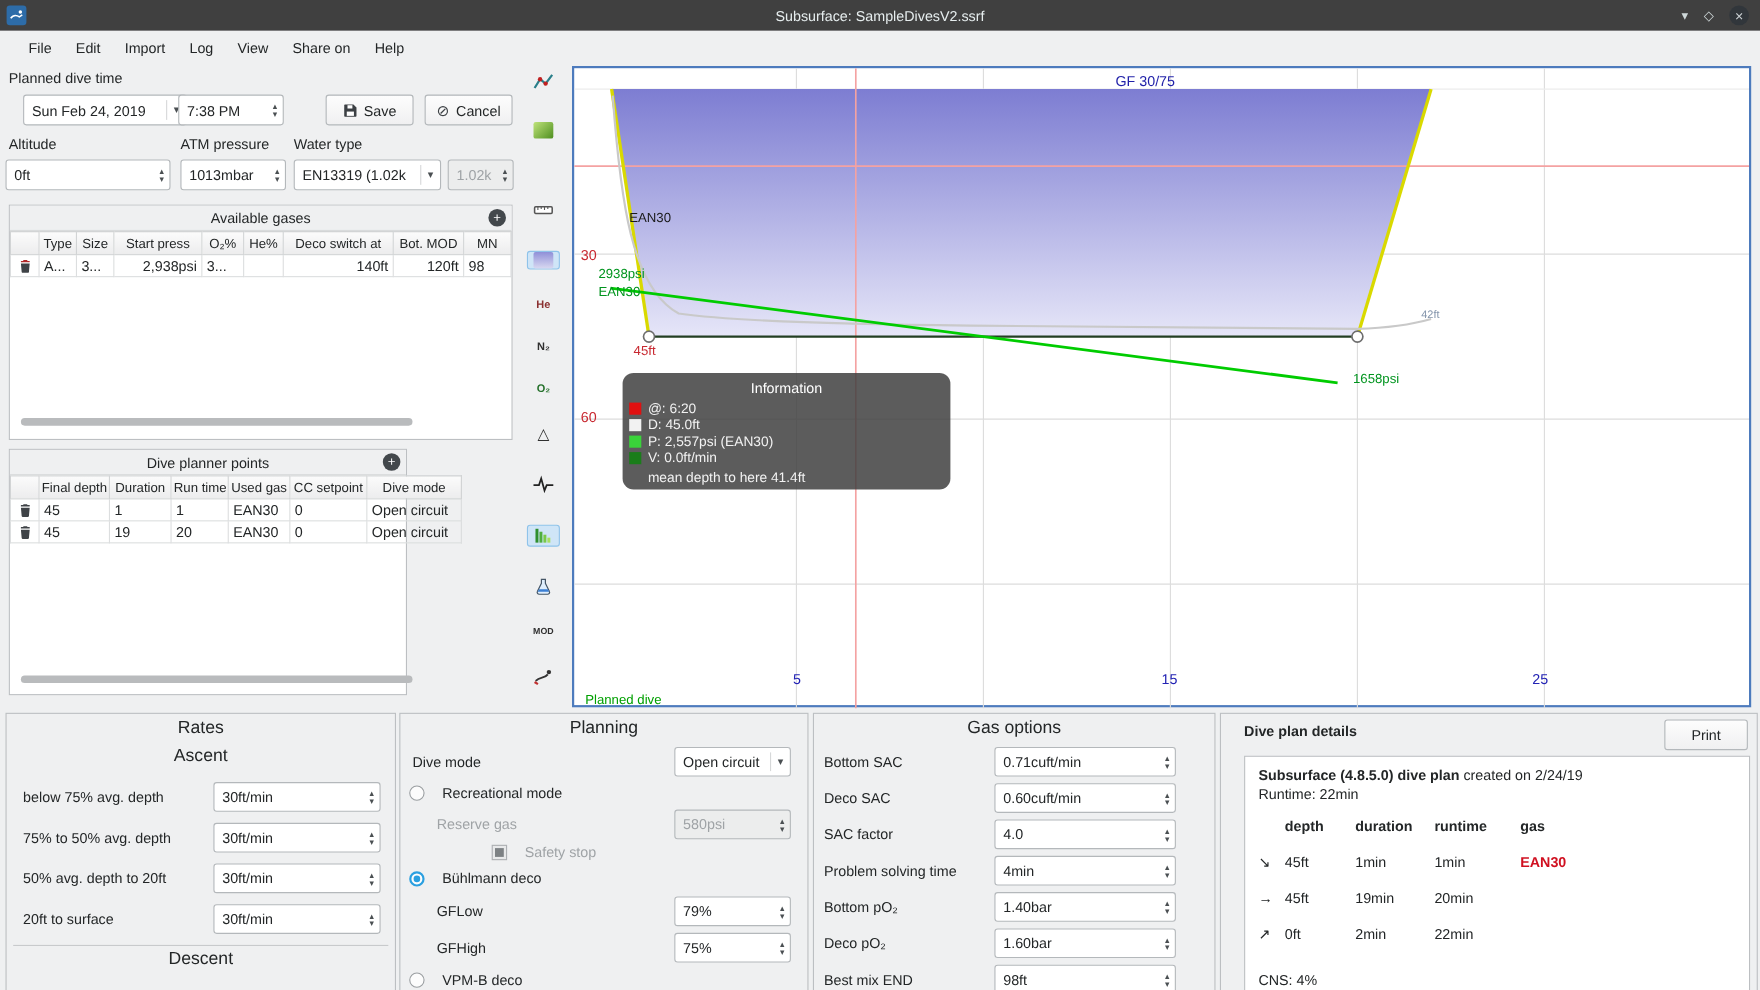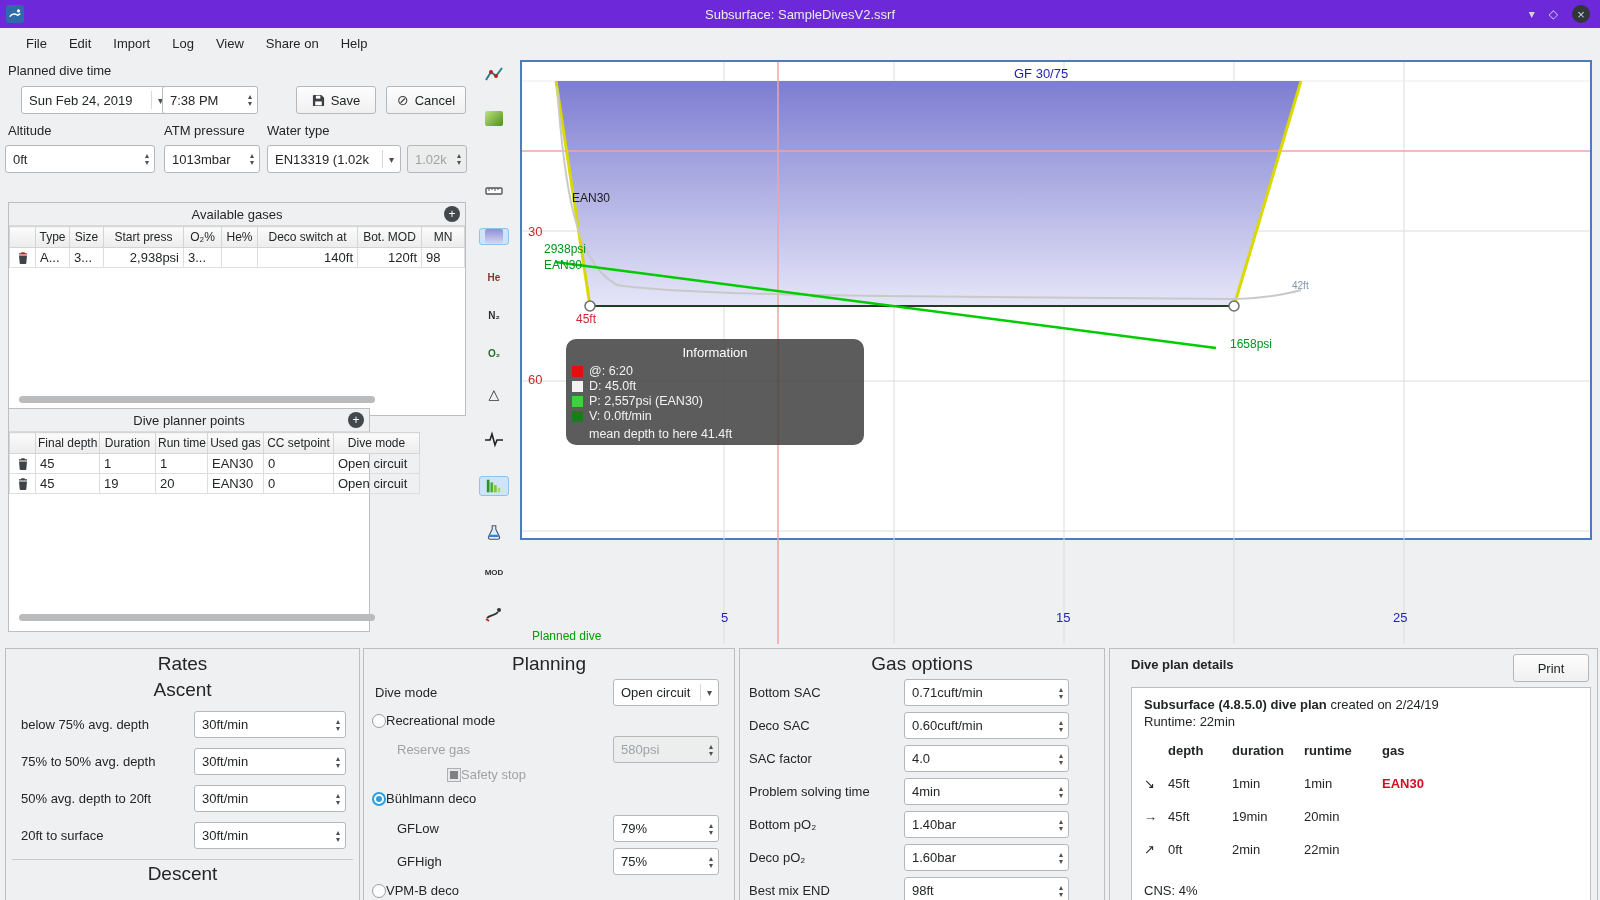--- a/index.html
+++ b/index.html
@@ -1,19 +1,19 @@
 <!DOCTYPE html>
 <html><head>
 <meta charset="utf-8">
 <style>
   html,body{margin:0;padding:0;background:#555;}
   #app{position:relative;width:1600px;height:900px;background:#eff0f1;overflow:hidden;
        font-family:"Liberation Sans","DejaVu Sans",sans-serif;font-size:13px;color:#232627;}
   
-  .titlebar{position:absolute;left:0;top:0;width:1600px;height:28px;background:#6d28d9;
+  .titlebar{position:absolute;left:0;top:0;width:1600px;height:28px;background:#404040;
             display:flex;align-items:center;color:#e6edee;}
   .titlebar .app-ic{margin-left:6px;width:18px;height:18px;border-radius:3px;background:#2d6ca8;
             display:flex;align-items:center;justify-content:center;}
   .titlebar .title{position:absolute;left:0;right:0;text-align:center;font-size:13px;}
   .win-controls{margin-left:auto;display:flex;align-items:center;gap:14px;margin-right:10px;z-index:2;}
   .win-controls .wc{color:#cfd8d9;font-size:12px;line-height:18px;}
   .wc-close{width:18px;height:18px;border-radius:50%;background:#31363b;color:#ccd2d5;
             display:flex;align-items:center;justify-content:center;font-size:13px;}
   
   .menubar{position:absolute;left:0;top:28px;width:1600px;height:30px;background:#eff0f1;
@@ -54,34 +54,34 @@
   
   .toolbar{position:absolute;left:472px;top:60px;width:44px;height:586px;display:flex;flex-direction:column;
            align-items:center;padding-top:4px;box-sizing:border-box;gap:20px;}
   .tool{width:30px;height:28px;margin-bottom:7px;display:flex;align-items:center;justify-content:center;
         border-radius:3px;box-sizing:border-box;}
   .tool.selected{background:#cfe5f7;border:1px solid #8fc3ea;}
   .tool.txt{font-size:10px;font-weight:bold;}
   .tool-gap{height:8px;flex:0 0 auto;}
   .chevron{margin-top:auto;margin-bottom:8px;color:#3a3f44;font-size:14px;}
   
-  .chart-wrap{position:absolute;left:520px;top:60px;width:1072px;height:480px;box-sizing:border-box;
+  .chart-wrap{position:absolute;left:520px;top:60px;width:1072px;height:583px;box-sizing:border-box;
               border:2px solid #4d7bbd;background:#fff;}
   
   .bottom{position:absolute;left:0;top:646px;width:1600px;height:254px;overflow:hidden;}
   .panel{position:absolute;box-sizing:border-box;border:1px solid #bcbfc2;background:#eff0f1;}
-  .panel-title{position:absolute;left:0;right:0;top:4px;text-align:center;font-size:19px;}
+  .panel-title{position:absolute;left:0;right:0;top:4px;text-align:center;font-size:16px;}
   .radio{width:14px;height:14px;border:1px solid #9a9ea1;border-radius:50%;background:#fcfcfc;
          box-sizing:border-box;flex:0 0 auto;}
   .radio.checked{border:2px solid #2a9fe0;background:#fcfcfc;position:relative;}
   .radio.checked::after{content:"";position:absolute;left:2px;top:2px;width:6px;height:6px;border-radius:50%;background:#2a9fe0;}
   .checkbox{width:14px;height:14px;border:1px solid #adb0b3;background:#e8e9ea;box-sizing:border-box;
             display:flex;align-items:center;justify-content:center;flex:0 0 auto;}
   .checkbox .inner{width:8px;height:8px;background:#7d8184;}
-  .row-flex{position:absolute;display:flex;align-items:center;gap:0;}
+  .row-flex{position:absolute;display:flex;align-items:center;gap:16px;}
   .section-line{position:absolute;border-top:1px solid #c8cacc;}
   
   .pd-white{position:absolute;box-sizing:border-box;background:#fff;border:1px solid #bcbfc2;
             padding:8px 12px;font-size:13px;line-height:17px;overflow:hidden;}
   .pd-table{display:grid;grid-template-columns:24px 64px 72px 78px 80px;row-gap:16px;margin-top:12px;}
   .pd-table .hd{font-weight:bold;}
   .pd-gas{color:#d01020;font-weight:bold;}
   .pd-spacer{height:9px;}
   .pd-spacer-lg{height:24px;}
 </style>
@@ -152,21 +152,21 @@
   </div>
   <div class="ctrl" style="left:267px;top:145px;width:134px;height:28px">
     <span class="val">EN13319 (1.02k</span>
     <span class="combo-arrow"></span>
   </div>
   <div class="ctrl dis" style="left:407px;top:145px;width:60px;height:28px">
     <span class="val">1.02k</span>
     <span class="spin-arrows"></span>
   </div>
 
-  <div class="gbox" style="left:8px;top:202px;width:458px;height:214px">
+  <div class="gbox" style="left:8px;top:186px;width:458px;height:214px">
     <div class="gbox-title">
       <span>Available gases</span>
       <button class="add-btn">
           <span>+</span>
         </button>
     </div>
     <table class="gtable">
       <colgroup>
           <col style="width:26px">
           <col style="width:34px">

